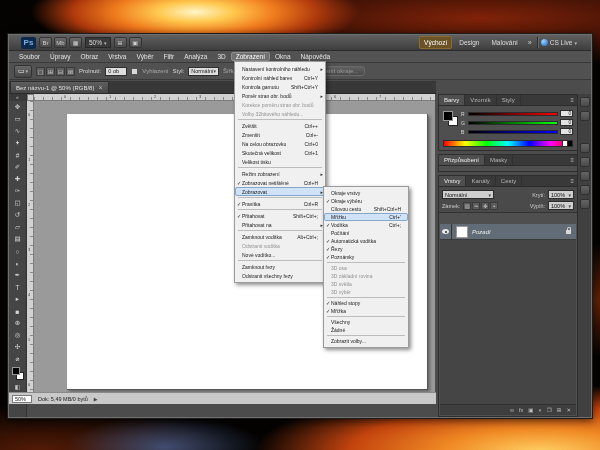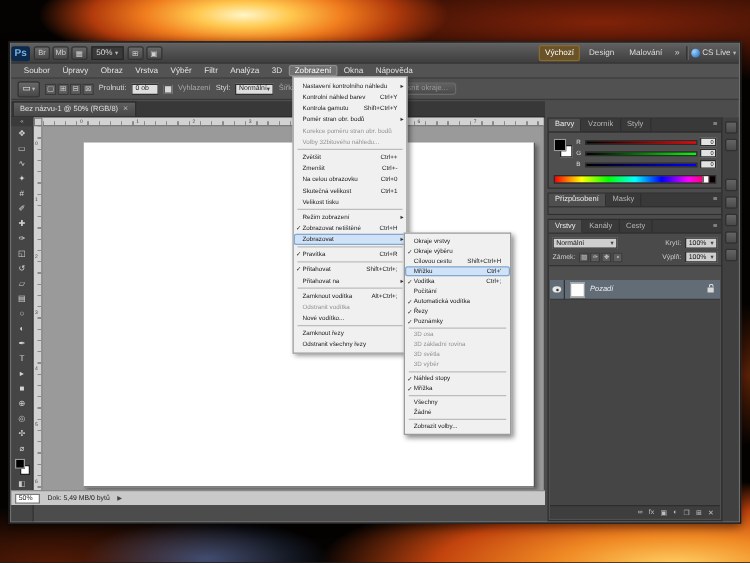--- a/index.html
+++ b/index.html
@@ -11,21 +11,21 @@
       radial-gradient(500px 70px at 480px 18px, rgba(150,40,10,0.85), rgba(60,12,4,0) 70%),
       radial-gradient(300px 80px at 597px 300px, rgba(200,70,15,0.45), rgba(0,0,0,0) 70%),
       radial-gradient(380px 90px at 540px 452px, #ffd063 0%, #f08a24 25%, #c3440e 50%, rgba(0,0,0,0) 75%),
       radial-gradient(140px 45px at 165px 447px, rgba(90,130,200,0.55), rgba(0,0,0,0) 70%),
       radial-gradient(260px 60px at 40px 450px, rgba(160,50,10,0.5), rgba(0,0,0,0) 75%),
       #050302;}
   .window{position:absolute;left:7px;top:33px;width:586px;height:386px;background:#4c4c4c;
     border:1px solid #1c1c1c;box-shadow:inset 0 0 0 1px #6f6f6f, 0 2px 8px rgba(0,0,0,.6);}
   
   .titlebar{position:absolute;left:1px;right:1px;top:1px;height:16px;display:flex;align-items:center;gap:3px;
-    padding:0 0;background:linear-gradient(#606060,#3e3e3e);border-bottom:1px solid #2c2c2c;}
+    padding:0 12px;background:linear-gradient(#606060,#3e3e3e);border-bottom:1px solid #2c2c2c;}
   .ps-logo{width:15px;height:12px;background:#0d2a4d;color:#7ab0e0;font-size:8px;font-weight:bold;
     display:flex;align-items:center;justify-content:center;border-radius:2px;flex:0 0 auto;}
   .tb-group{display:flex;gap:2px;align-items:center;}
   .tb-icon{height:11px;min-width:13px;padding:0 1px;display:flex;align-items:center;justify-content:center;
     font-size:6px;color:#d0d0d0;background:linear-gradient(#6a6a6a,#484848);border:1px solid #333;border-radius:2px;}
   .tb-zoom{background:#3a3a3a;border:1px solid #272727;color:#ddd;font-size:6.5px;padding:1px 3px;display:flex;gap:2px;align-items:center;}
   .tb-spacer{flex:1;}
   .ws-btn{font-size:6.5px;color:#ddd;padding:2px 4px;border-radius:2px;border:1px solid transparent;}
   .ws-btn.active{border:1px solid #8a6a30;color:#fff;}
   .tb-overflow{color:#ccc;font-size:7px;padding:0 2px;}

